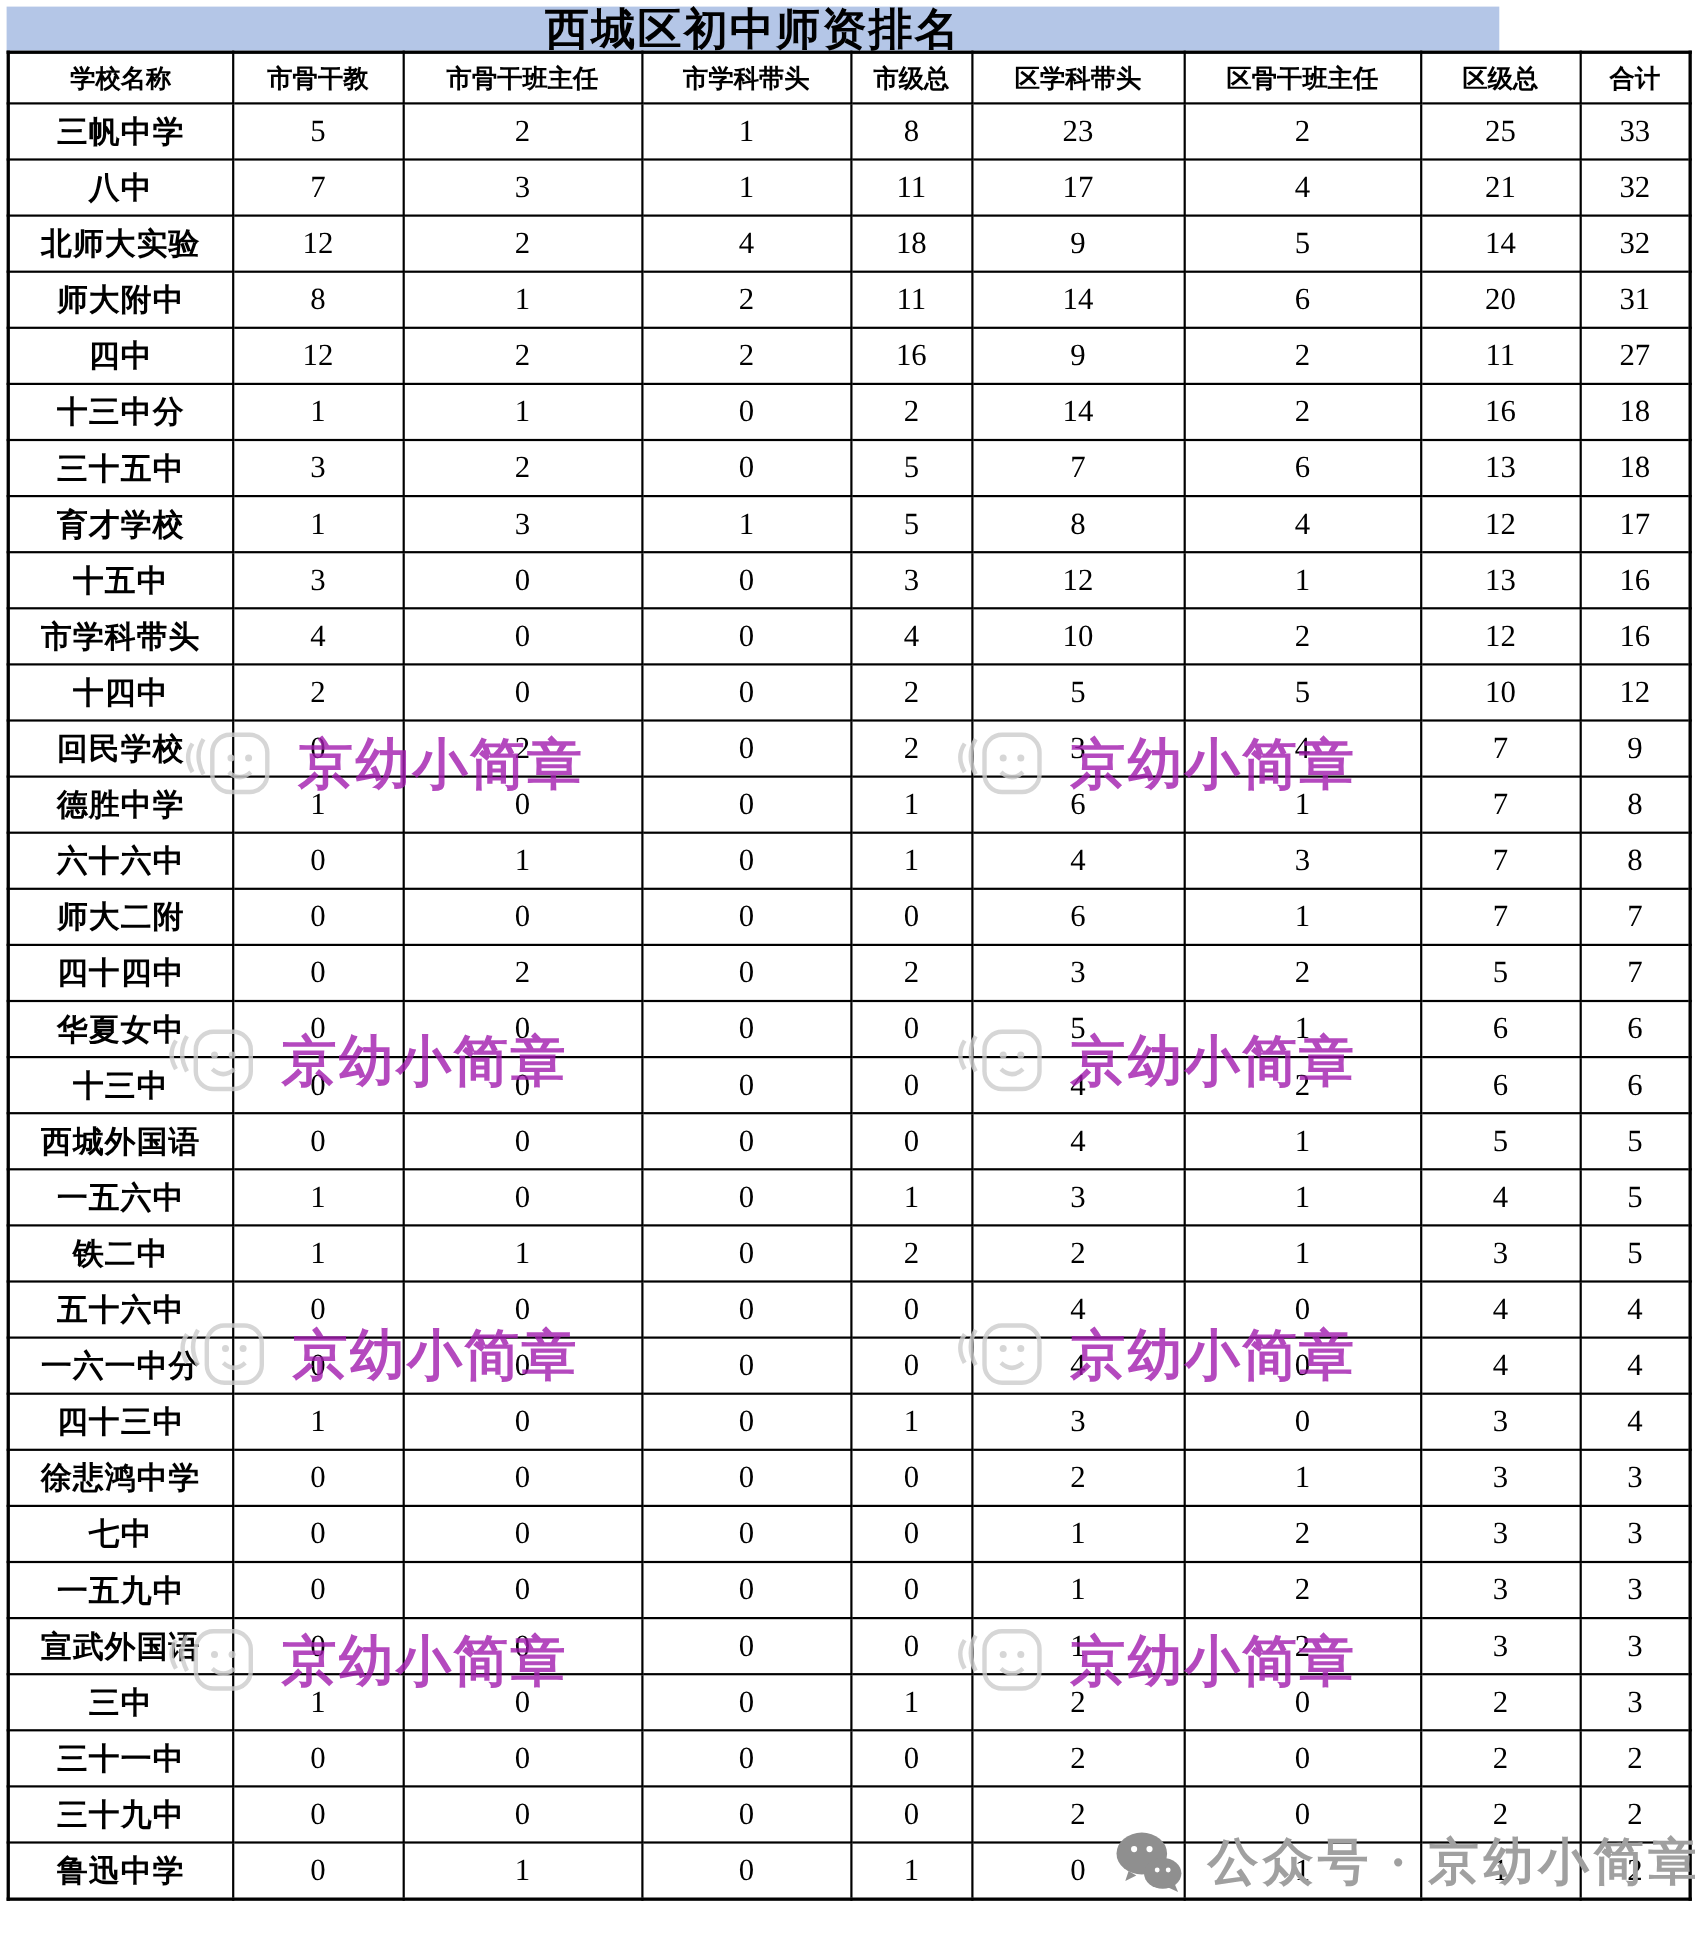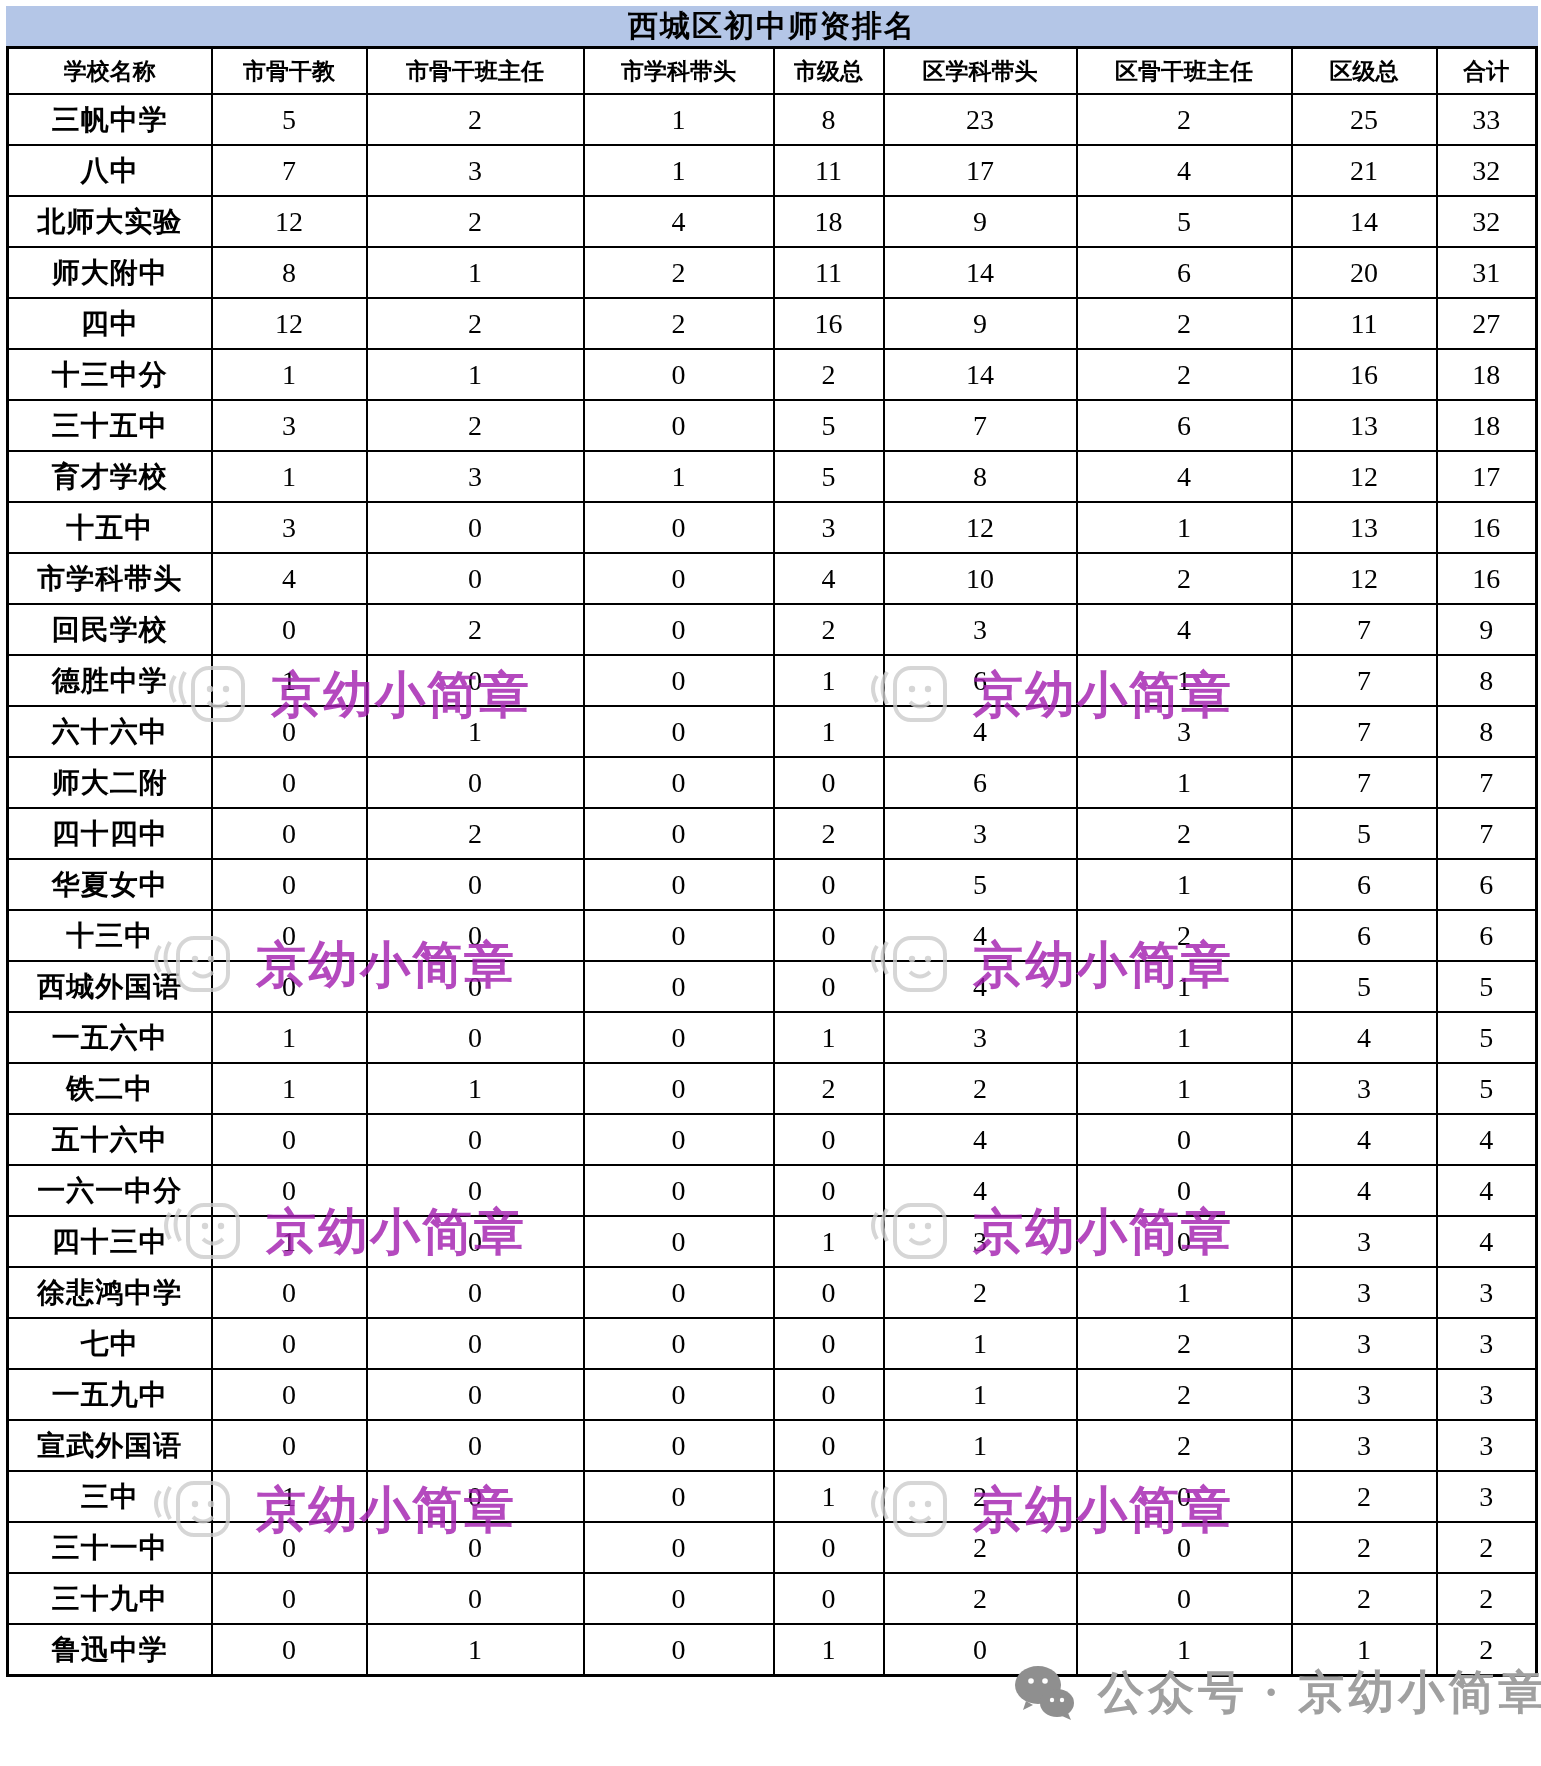--- a/index.html
+++ b/index.html
@@ -1,23 +1,23 @@
 <!DOCTYPE html>
 <html><head>
 <meta charset="utf-8">
 <style>
   html,body{margin:0;padding:0;background:#ffffff;}
   .stage{
     position:relative;width:1541px;height:1766px;background:#ffffff;overflow:hidden;
     font-family:"Liberation Serif","DejaVu Serif",serif;color:#000;
   }
   .title-band{
-    position:absolute;left:6px;top:6px;width:1532px;height:40px;
+    position:absolute;left:6px;top:6px;width:1357px;height:40px;
     display:flex;align-items:center;justify-content:center;
-    font-size:30px;font-weight:bold;letter-spacing:2px;
+    font-size:40px;font-weight:bold;letter-spacing:2px;
   }
   table.grid{
     position:absolute;left:6px;top:46px;width:1529px;
     border-collapse:collapse;table-layout:fixed;
     border:3px solid #000;
   }
   table.grid th,table.grid td{
     border:2px solid #000;text-align:center;vertical-align:middle;
     padding:0;overflow:hidden;white-space:nowrap;
   }
@@ -174,20 +174,31 @@
           <td class="num">4</td>
           <td class="num">0</td>
           <td class="num">0</td>
           <td class="num">4</td>
           <td class="num">10</td>
           <td class="num">2</td>
           <td class="num">12</td>
           <td class="num">16</td>
         </tr>
         <tr>
+          <td class="school">十四中</td>
+          <td class="num">2</td>
+          <td class="num">0</td>
+          <td class="num">0</td>
+          <td class="num">2</td>
+          <td class="num">5</td>
+          <td class="num">5</td>
+          <td class="num">10</td>
+          <td class="num">12</td>
+        </tr>
+        <tr>
           <td class="school">回民学校</td>
           <td class="num">0</td>
           <td class="num">2</td>
           <td class="num">0</td>
           <td class="num">2</td>
           <td class="num">3</td>
           <td class="num">4</td>
           <td class="num">7</td>
           <td class="num">9</td>
         </tr>

